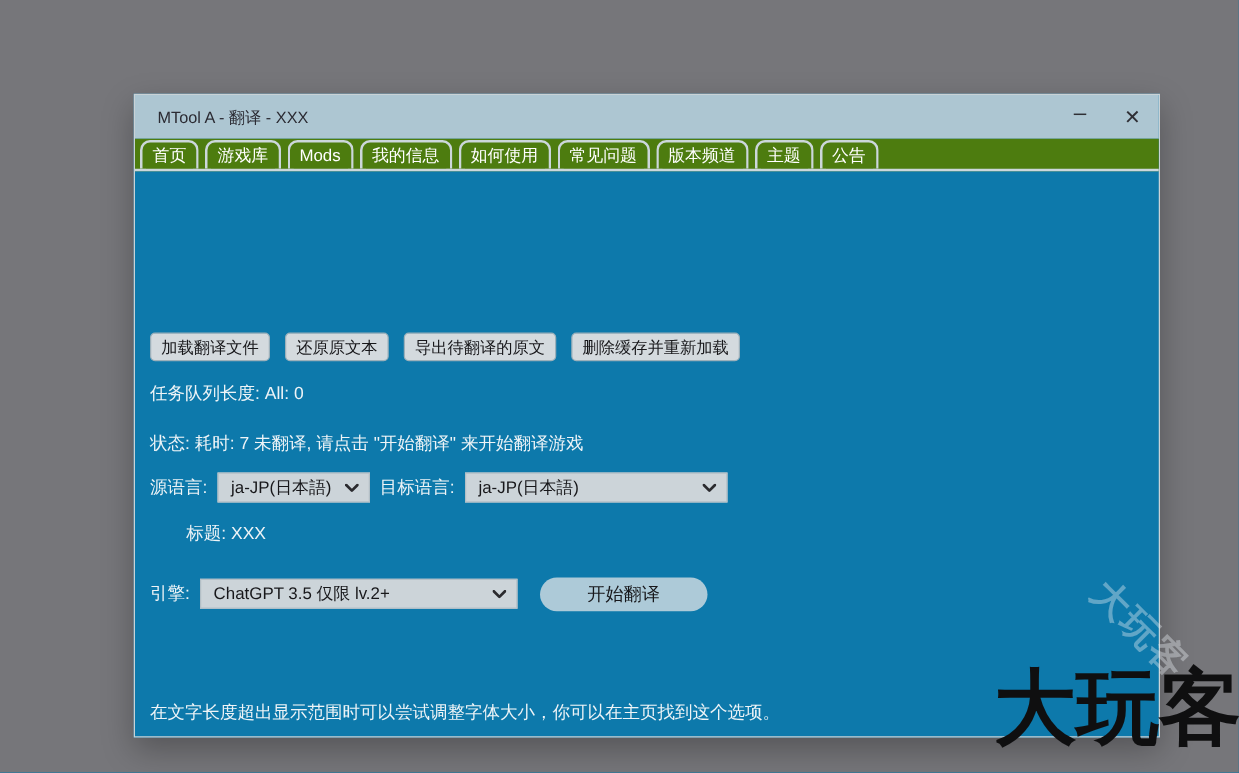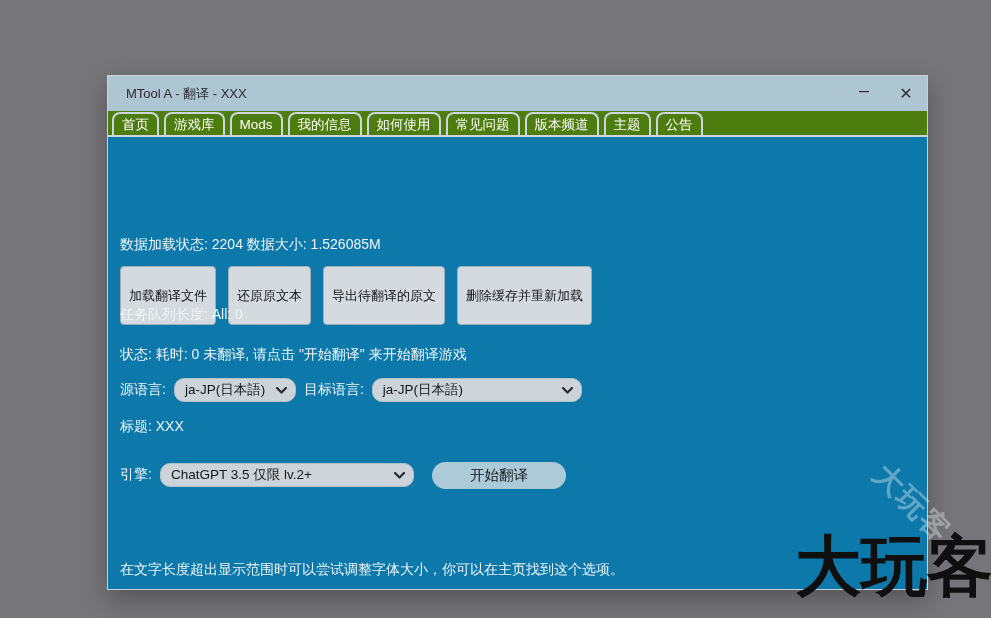--- a/index.html
+++ b/index.html
@@ -68,44 +68,44 @@
     color: #eef4f7;
     font-size: 14px;
   }
   .row { position: absolute; left: 12px; white-space: nowrap; display: flex; align-items: center; }
 
   .r-datastatus { top: 99px; }
   .r-actions    { top: 129px; }
   .r-queue      { top: 169px; }
   .r-status     { top: 209px; }
   .r-langs      { top: 241px; }
-  .r-title      { top: 281px; }
+  .r-title      { top: 281px; margin-left: 29px; }
   .r-engine     { top: 316px; height: 44px; }
   .r-edit       { top: 377px; }
   .r-tip        { top: 424px; }
 
   .gbtn {
     background: #d4dade;
     border: 1px solid #9cb0ba;
     border-radius: 4px;
     color: #17171a;
     font-size: 13px;
-    padding: 21px 8px;
+    padding: 3px 8px;
     margin-right: 12px;
     line-height: 15px;
     font-family: "Liberation Sans", sans-serif;
     white-space: nowrap;
     text-align: right;
   }
   .gbtn.small { margin-right: 0; }
 
   .sel {
     background: #ccd4d9;
     border: 1px solid #b3bfc6;
-    border-radius: 10px;
+    border-radius: 0;
     height: 24px;
     display: inline-flex;
     align-items: center;
     justify-content: space-between;
     color: #17171a;
     font-size: 13.5px;
     padding: 0 8px 0 10px;
     margin: 0 8px;
   }
   .sel .chev { flex: 0 0 auto; margin-left: 8px; }
@@ -177,32 +177,31 @@
     <div class="tab">我的信息</div>
     <div class="tab">如何使用</div>
     <div class="tab">常见问题</div>
     <div class="tab">版本频道</div>
     <div class="tab">主题</div>
     <div class="tab">公告</div>
   </div>
 
   <div class="content">
 
-    <div class="row r-datastatus">数据加载状态: 2204 数据大小: 1.526085M</div>
 
     <div class="row r-actions">
       <button class="gbtn">加载翻译文件</button>
       <button class="gbtn">还原原文本</button>
       <button class="gbtn">导出待翻译的原文</button>
       <button class="gbtn">删除缓存并重新加载</button>
     </div>
 
     <div class="row r-queue">任务队列长度: All: 0</div>
 
-    <div class="row r-status">状态: 耗时: 0 未翻译, 请点击 "开始翻译" 来开始翻译游戏</div>
+    <div class="row r-status">状态: 耗时: 7 未翻译, 请点击 "开始翻译" 来开始翻译游戏</div>
 
     <div class="row r-langs">
       <span>源语言:</span>
       <div class="sel sel-src">
         <span>ja-JP(日本語)</span>
         <svg class="chev" width="11" height="7" viewBox="0 0 11 7">
             <polyline points="1,1 5.5,5.5 10,1" fill="none" stroke="#2a2a2e" stroke-width="2.2" stroke-linecap="round" stroke-linejoin="round"></polyline>
           </svg>
       </div>
       <span>目标语言:</span>

